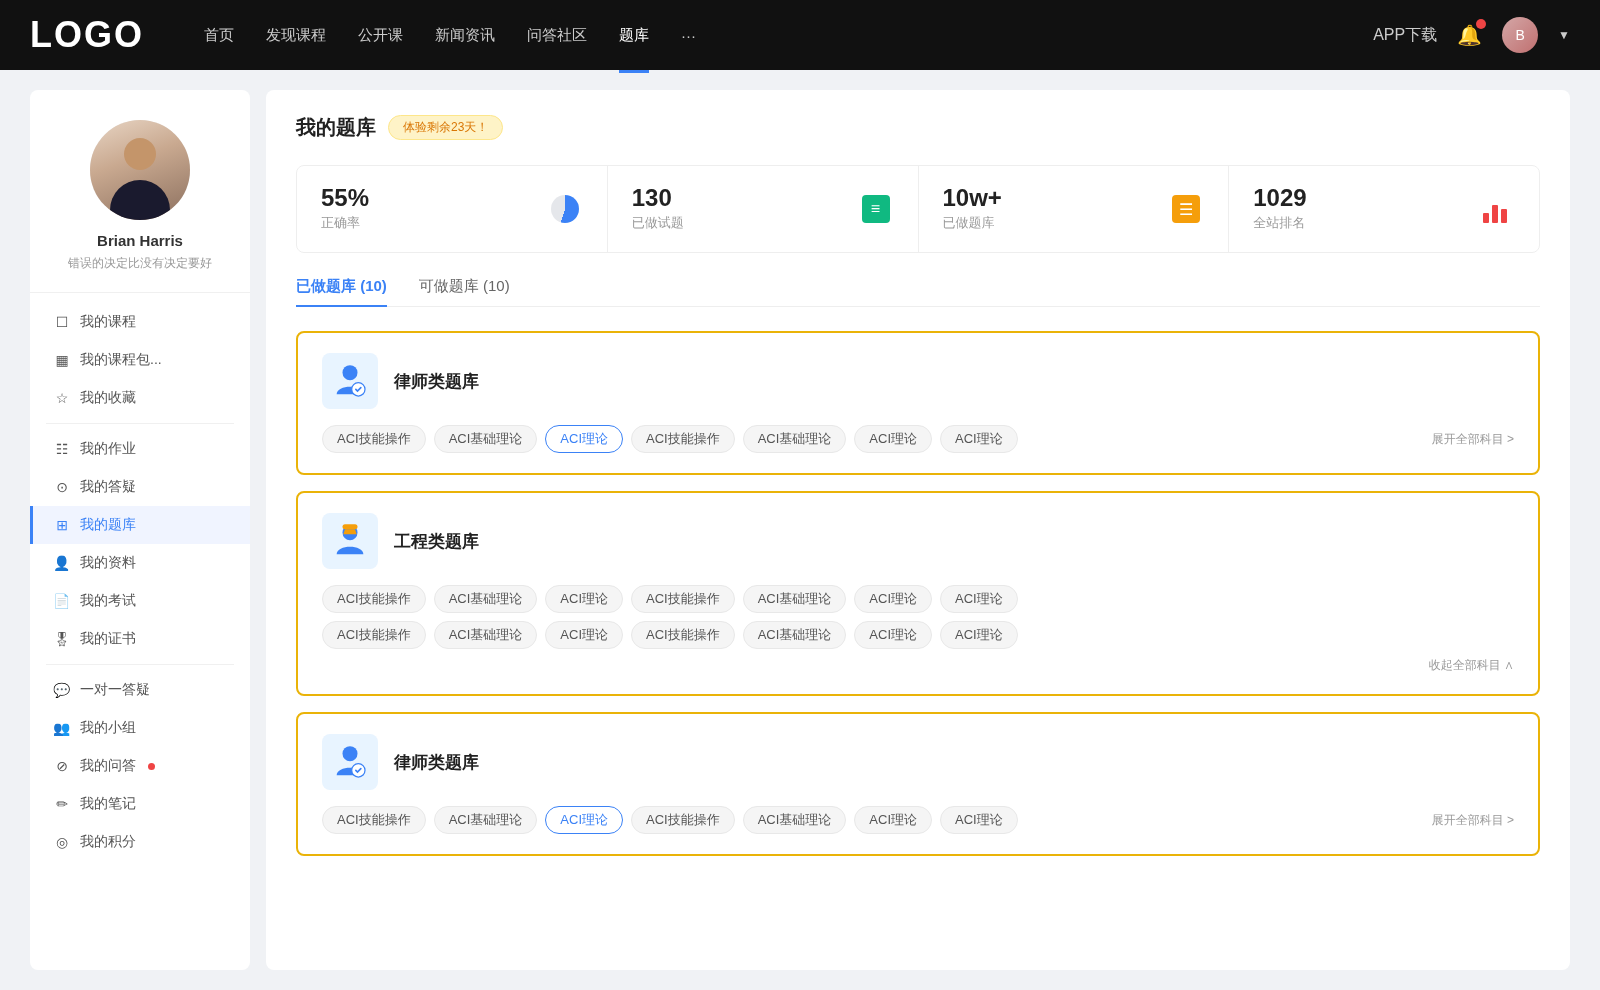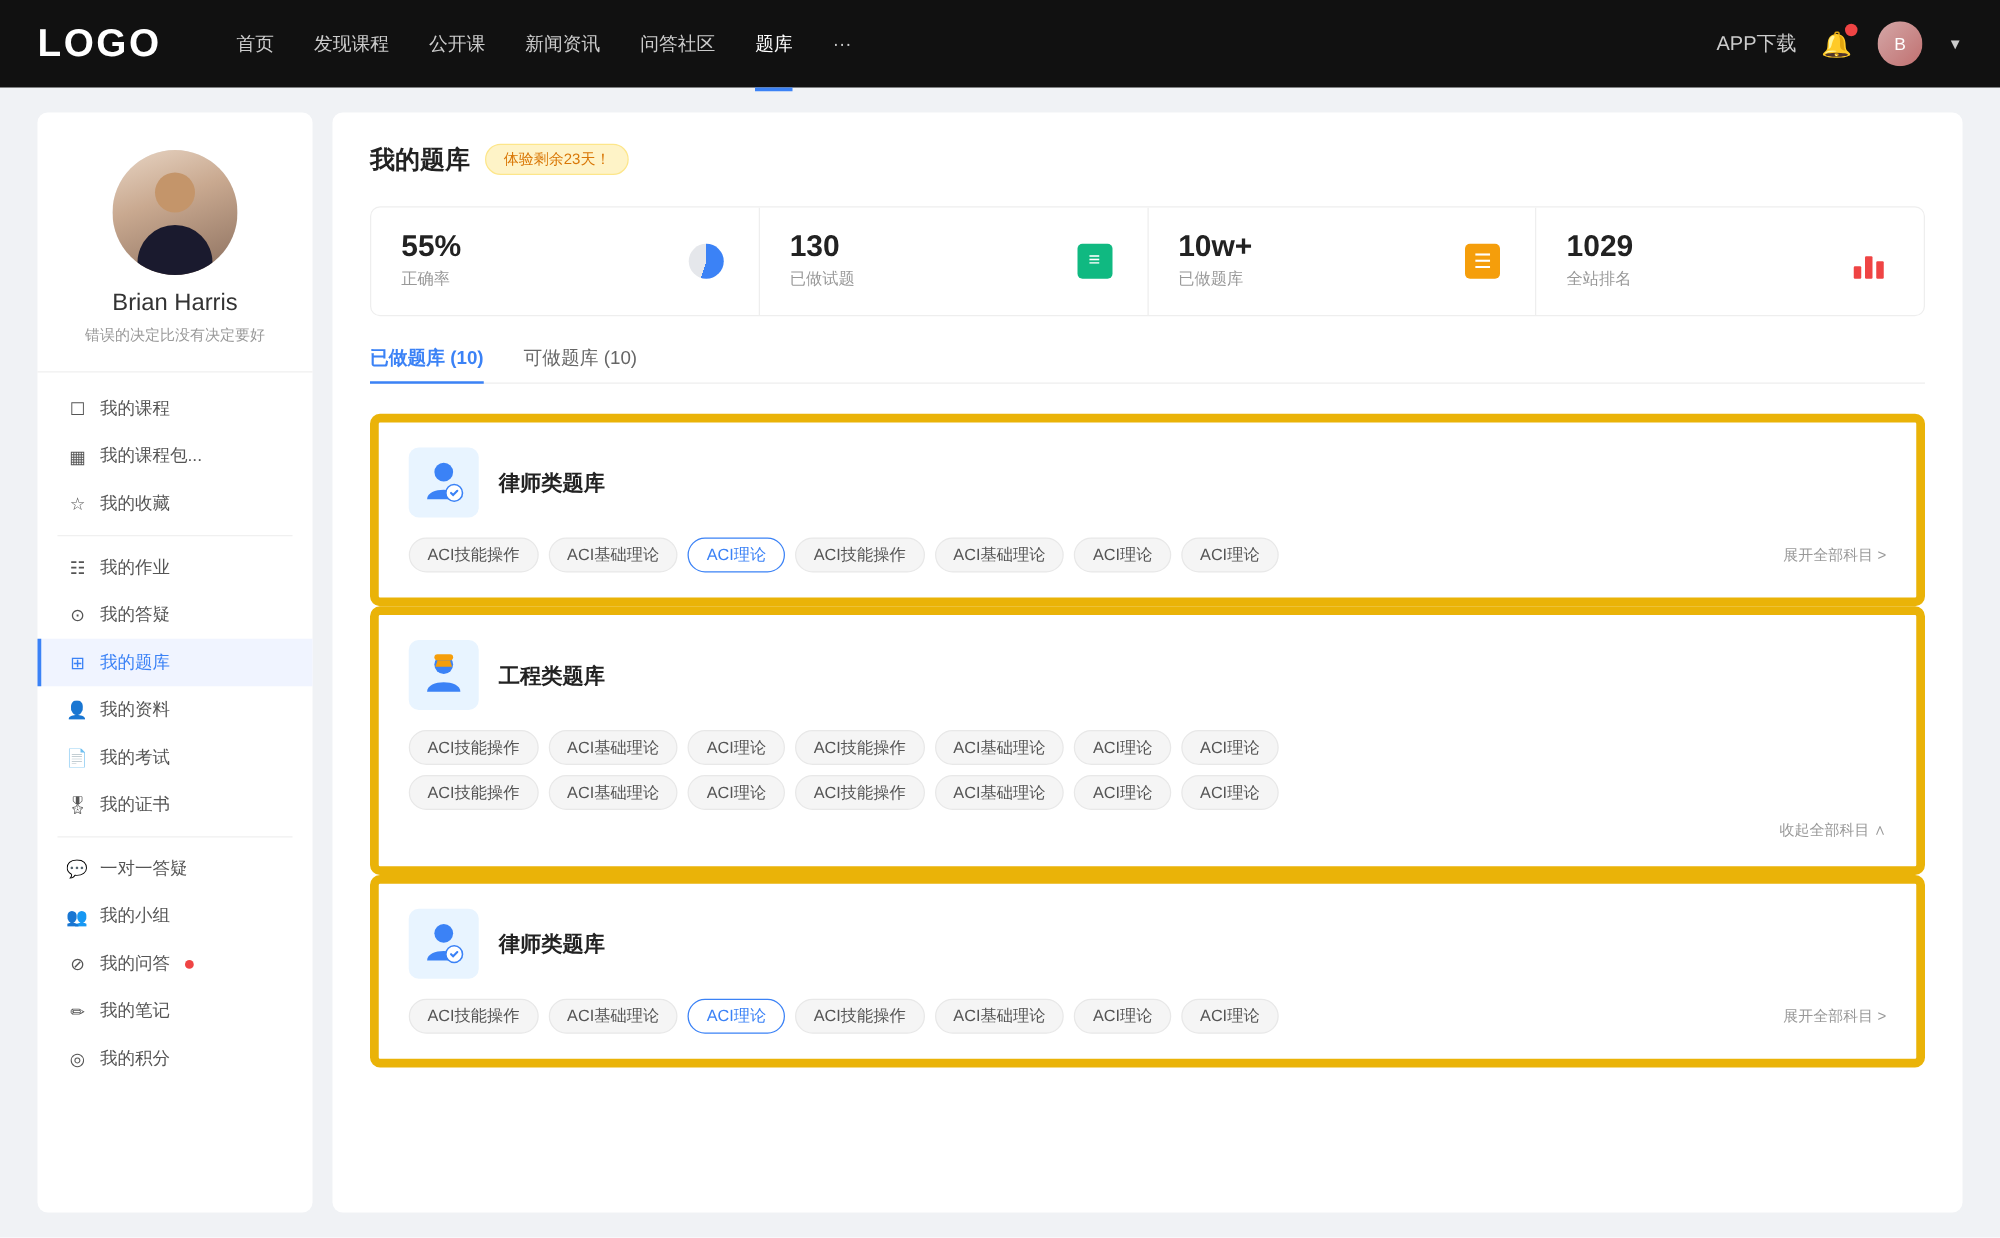--- a/index.html
+++ b/index.html
@@ -10,21 +10,21 @@
       background: #111;
       height: 70px;
       display: flex;
       align-items: center;
       padding: 0 30px;
       color: #fff;
       position: relative;
       z-index: 10;
     }
     .nav-logo {
-      font-size: 31px;
+      font-size: 36px;
       font-weight: bold;
       letter-spacing: 2px;
       margin-right: 60px;
       color: #fff;
     }
     .nav-links {
       display: flex;
       align-items: center;
       gap: 32px;
       flex: 1;
@@ -138,22 +138,22 @@
     .avatar-img::after {
       content: '';
       position: absolute;
       bottom: 0; left: 50%;
       transform: translateX(-50%);
       width: 60px; height: 40px;
       border-radius: 30px 30px 0 0;
       background: #1a1a2e;
     }
     .profile-name {
-      font-size: 19px;
-      font-weight: 400;
+      font-size: 15px;
+      font-weight: 700;
       color: #333;
       margin-bottom: 6px;
     }
     .profile-motto {
       font-size: 12px;
       color: #999;
       text-align: left;
     }
     .sidebar-menu {
       padding: 10px 0;
@@ -284,22 +284,23 @@
     .tab.active::after {
       content: '';
       position: absolute;
       bottom: -1px; left: 0; right: 0;
       height: 2px;
       background: #3b82f6;
     }
 
     
     .bank-item {
-      border: 7px solid #eab308;
+      border: 2px solid #eab308;
       border-radius: 8px;
+      margin-bottom: 16px;
       padding: 20px 24px;
     }
     .bank-item-header {
       display: flex;
       align-items: center;
       gap: 16px;
       margin-bottom: 16px;
     }
     .bank-icon {
       width: 56px; height: 56px;

